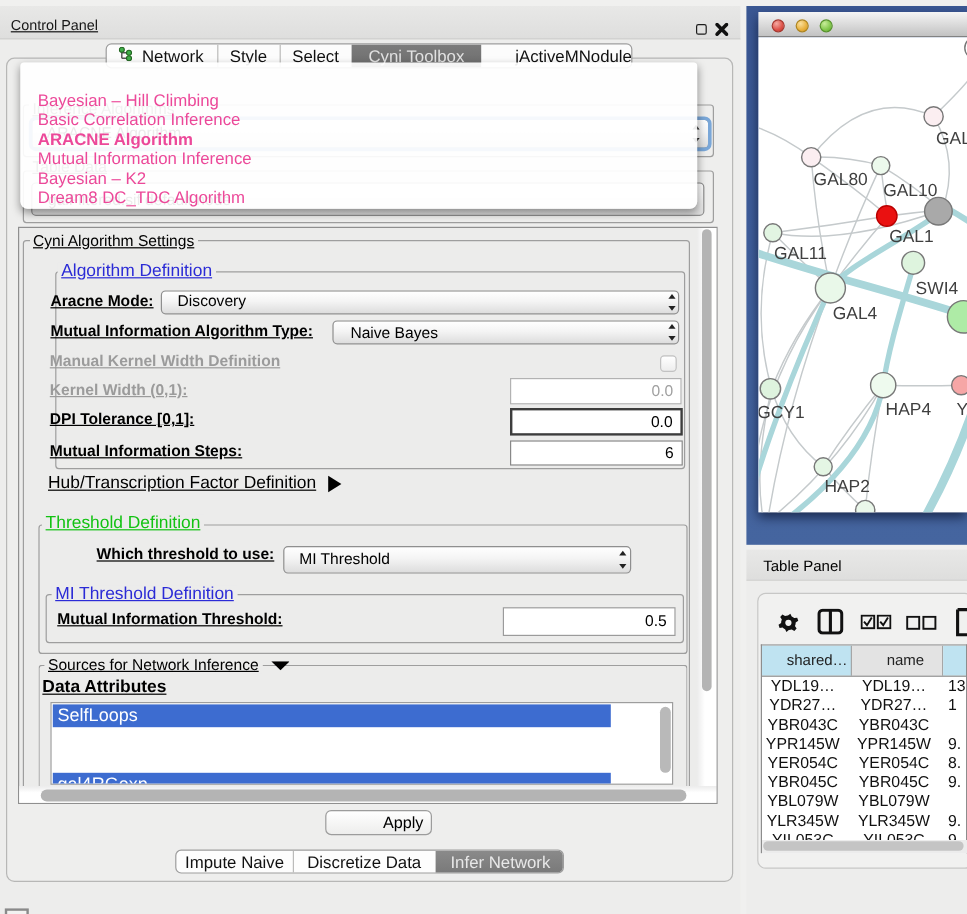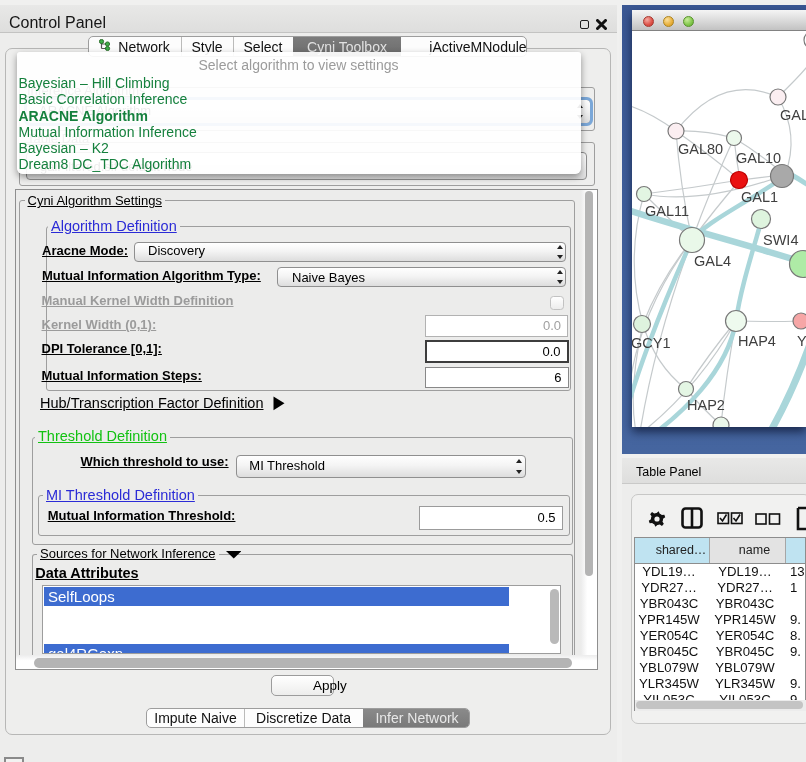--- a/index.html
+++ b/index.html
@@ -4,21 +4,21 @@
 <style>
   * { margin:0; padding:0; box-sizing:border-box; }
   html,body { width:806px; height:762px; overflow:hidden; }
   body { font-family:"Liberation Sans", sans-serif; font-size:13px; background:#f0f0ef; position:relative; }
   .abs { position:absolute; }
 
   
   #cp-title { left:0; top:5px; width:617px; height:28px;
     background:linear-gradient(#e8e8e7,#dededd); border-bottom:1px solid #c3c3c2;
     color:#161616; }
-  #cp-title span.t { position:absolute; left:9px; top:9px; font-size:16px; }
+  #cp-title span.t { position:absolute; left:9px; top:9px; font-size:12px;text-decoration:underline; }
   #cp-float { left:580px; top:15px; width:9px; height:9px; border:1.6px solid #1c1c1c; border-radius:2px; }
   #cp-body { left:0; top:33px; width:617px; height:729px; background:#ededec; }
 
   
   #tabbar { left:88px; top:36px; width:439px; height:21px; background:#fcfcfc;
     border:1px solid #9d9d9d; border-radius:5px; overflow:hidden; font-size:14px; }
   .tab { position:absolute; top:0; height:21px; line-height:20px; text-align:center; color:#111; }
   .tabsep { position:absolute; top:0; height:21px; width:1px; background:#bbbbba; }
   #tab-cyni { background:linear-gradient(#7c7c7c,#6b6b6b); color:#e2e2e2; }
 
@@ -44,33 +44,33 @@
   .lab { position:absolute; font-size:13px; color:#000; line-height:14px; white-space:nowrap;text-decoration:underline; }
   .lab.b { font-weight:bold; }
   .lab.dis { color:#9b9b9b; font-weight:bold; }
 
   .tf { position:absolute; background:#fff; border:1px solid #b2b2b2; text-align:right;
     font-size:13px; padding-right:6px; }
 
   #attrlist { left:42px; top:585px; width:519px; height:69px; background:#fff; border:1px solid #9d9d9d; overflow:hidden; }
   .lrow { position:absolute; left:1px; width:465px; height:19px; background:#3d6cd0; color:#fff; line-height:19px; padding-left:4px; font-size:15px; }
 
-  #apply { left:271px; top:675px; width:63px; height:21px; border:1px solid #9c9c9c; border-radius:5px;
+  #apply { left:271px; top:675px; width:89px; height:21px; border:1px solid #9c9c9c; border-radius:5px;
     background:linear-gradient(#ffffff,#ededec); text-align:center; line-height:19px; font-size:13.5px;padding-left:41px; }
 
   #btabs { left:146px; top:708px; width:324px; height:20px; background:#fdfdfd;
     border:1px solid #9d9d9d; border-radius:5px; overflow:hidden; font-size:14px; }
   .btab { position:absolute; top:0; height:20px; line-height:19px; text-align:center; color:#111; }
   #btab-sel { background:linear-gradient(#8a8a8a,#787878); color:#e8e8e8; }
 
   
   #popup { left:16.5px; top:52.3px; width:564px; height:121.5px; background:rgba(255,255,255,0.92);
     border-radius:3px 3px 6px 6px; box-shadow:0 3px 7px rgba(0,0,0,0.4); z-index:50; }
   #popup .hdr { position:absolute; top:5px; left:0; width:100%; text-align:center; color:#9b9b9b; font-size:14px; }
-  #popup .it { position:absolute; left:2px; font-size:14px; line-height:14px; color:#15803d; white-space:nowrap; }
+  #popup .it { position:absolute; left:15px; font-size:14px; line-height:14px; color:#ec4899; white-space:nowrap; }
 
   
   #desktop { left:622px; top:5px; width:184px; height:449px;
     background:linear-gradient(#3a5793,#41619e 60%,#45659f); }
   #netwin { left:632px; top:10px; width:174px; height:417px;
     box-shadow:0 5px 9px rgba(5,10,35,0.65); }
   #nw-title { position:absolute; left:0; top:0; width:100%; height:21px;
     background:linear-gradient(#f5f5f5,#d9d9d9 55%,#c2c2c2); border-bottom:1px solid #828282; }
   .light { position:absolute; top:5.5px; width:11px; height:11px; border-radius:50%; }
   #nw-body { position:absolute; left:0; top:21px; width:174px; height:396px; background:#fff; overflow:hidden; }
@@ -197,21 +197,20 @@
 
 <div class="abs" id="apply">Apply</div>
 <div class="abs" id="btabs">
   <div class="btab" style="left:0;width:97px">Impute Naive</div>
   <div class="btab" style="left:97px;width:119px">Discretize Data</div>
   <div class="btab" id="btab-sel" style="left:216px;width:108px;">Infer Network</div>
   <div class="tabsep" style="left:97px;height:20px"></div>
 </div>
 
 <div class="abs" id="popup">
-  <div class="hdr">Select algorithm to view settings</div>
   <div class="it" style="top:24px">Bayesian – Hill Climbing</div>
   <div class="it" style="top:40.1px">Basic Correlation Inference</div>
   <div class="it" style="top:56.6px;font-weight:bold">ARACNE Algorithm</div>
   <div class="it" style="top:72.4px">Mutual Information Inference</div>
   <div class="it" style="top:88.5px">Bayesian – K2</div>
   <div class="it" style="top:104.6px">Dream8 DC_TDC Algorithm</div>
 </div>
 
 <div class="abs" id="desktop"></div>
 <div class="abs" id="netwin">

